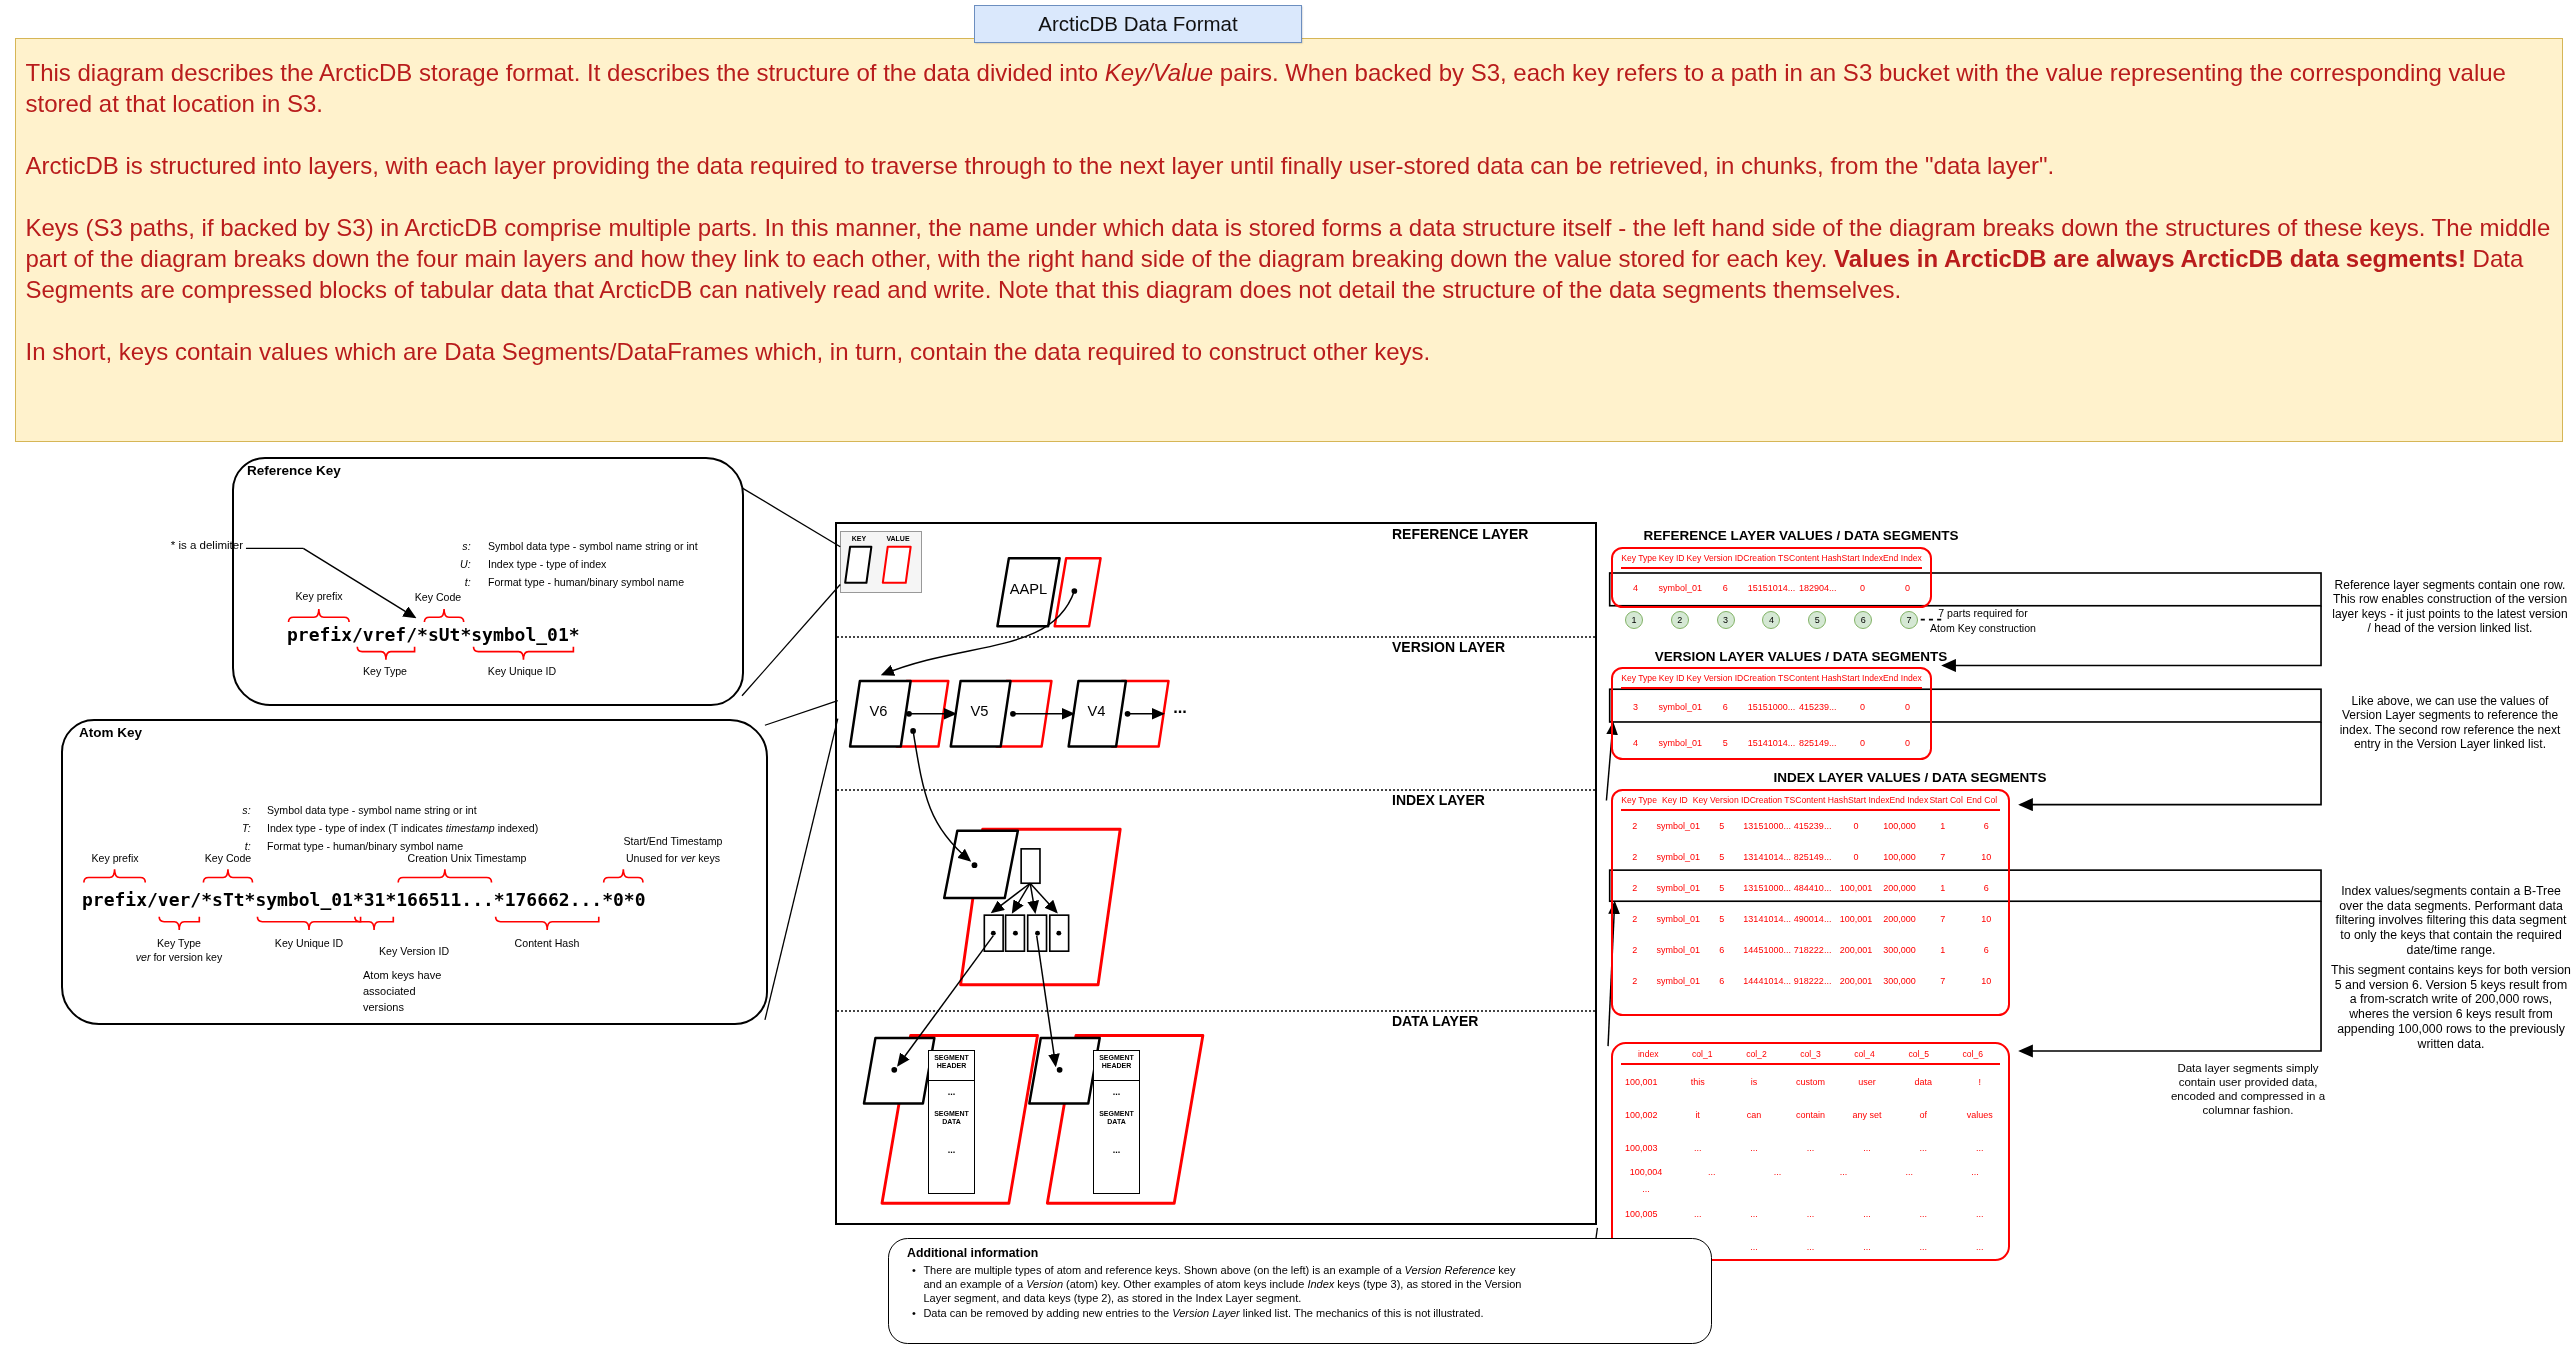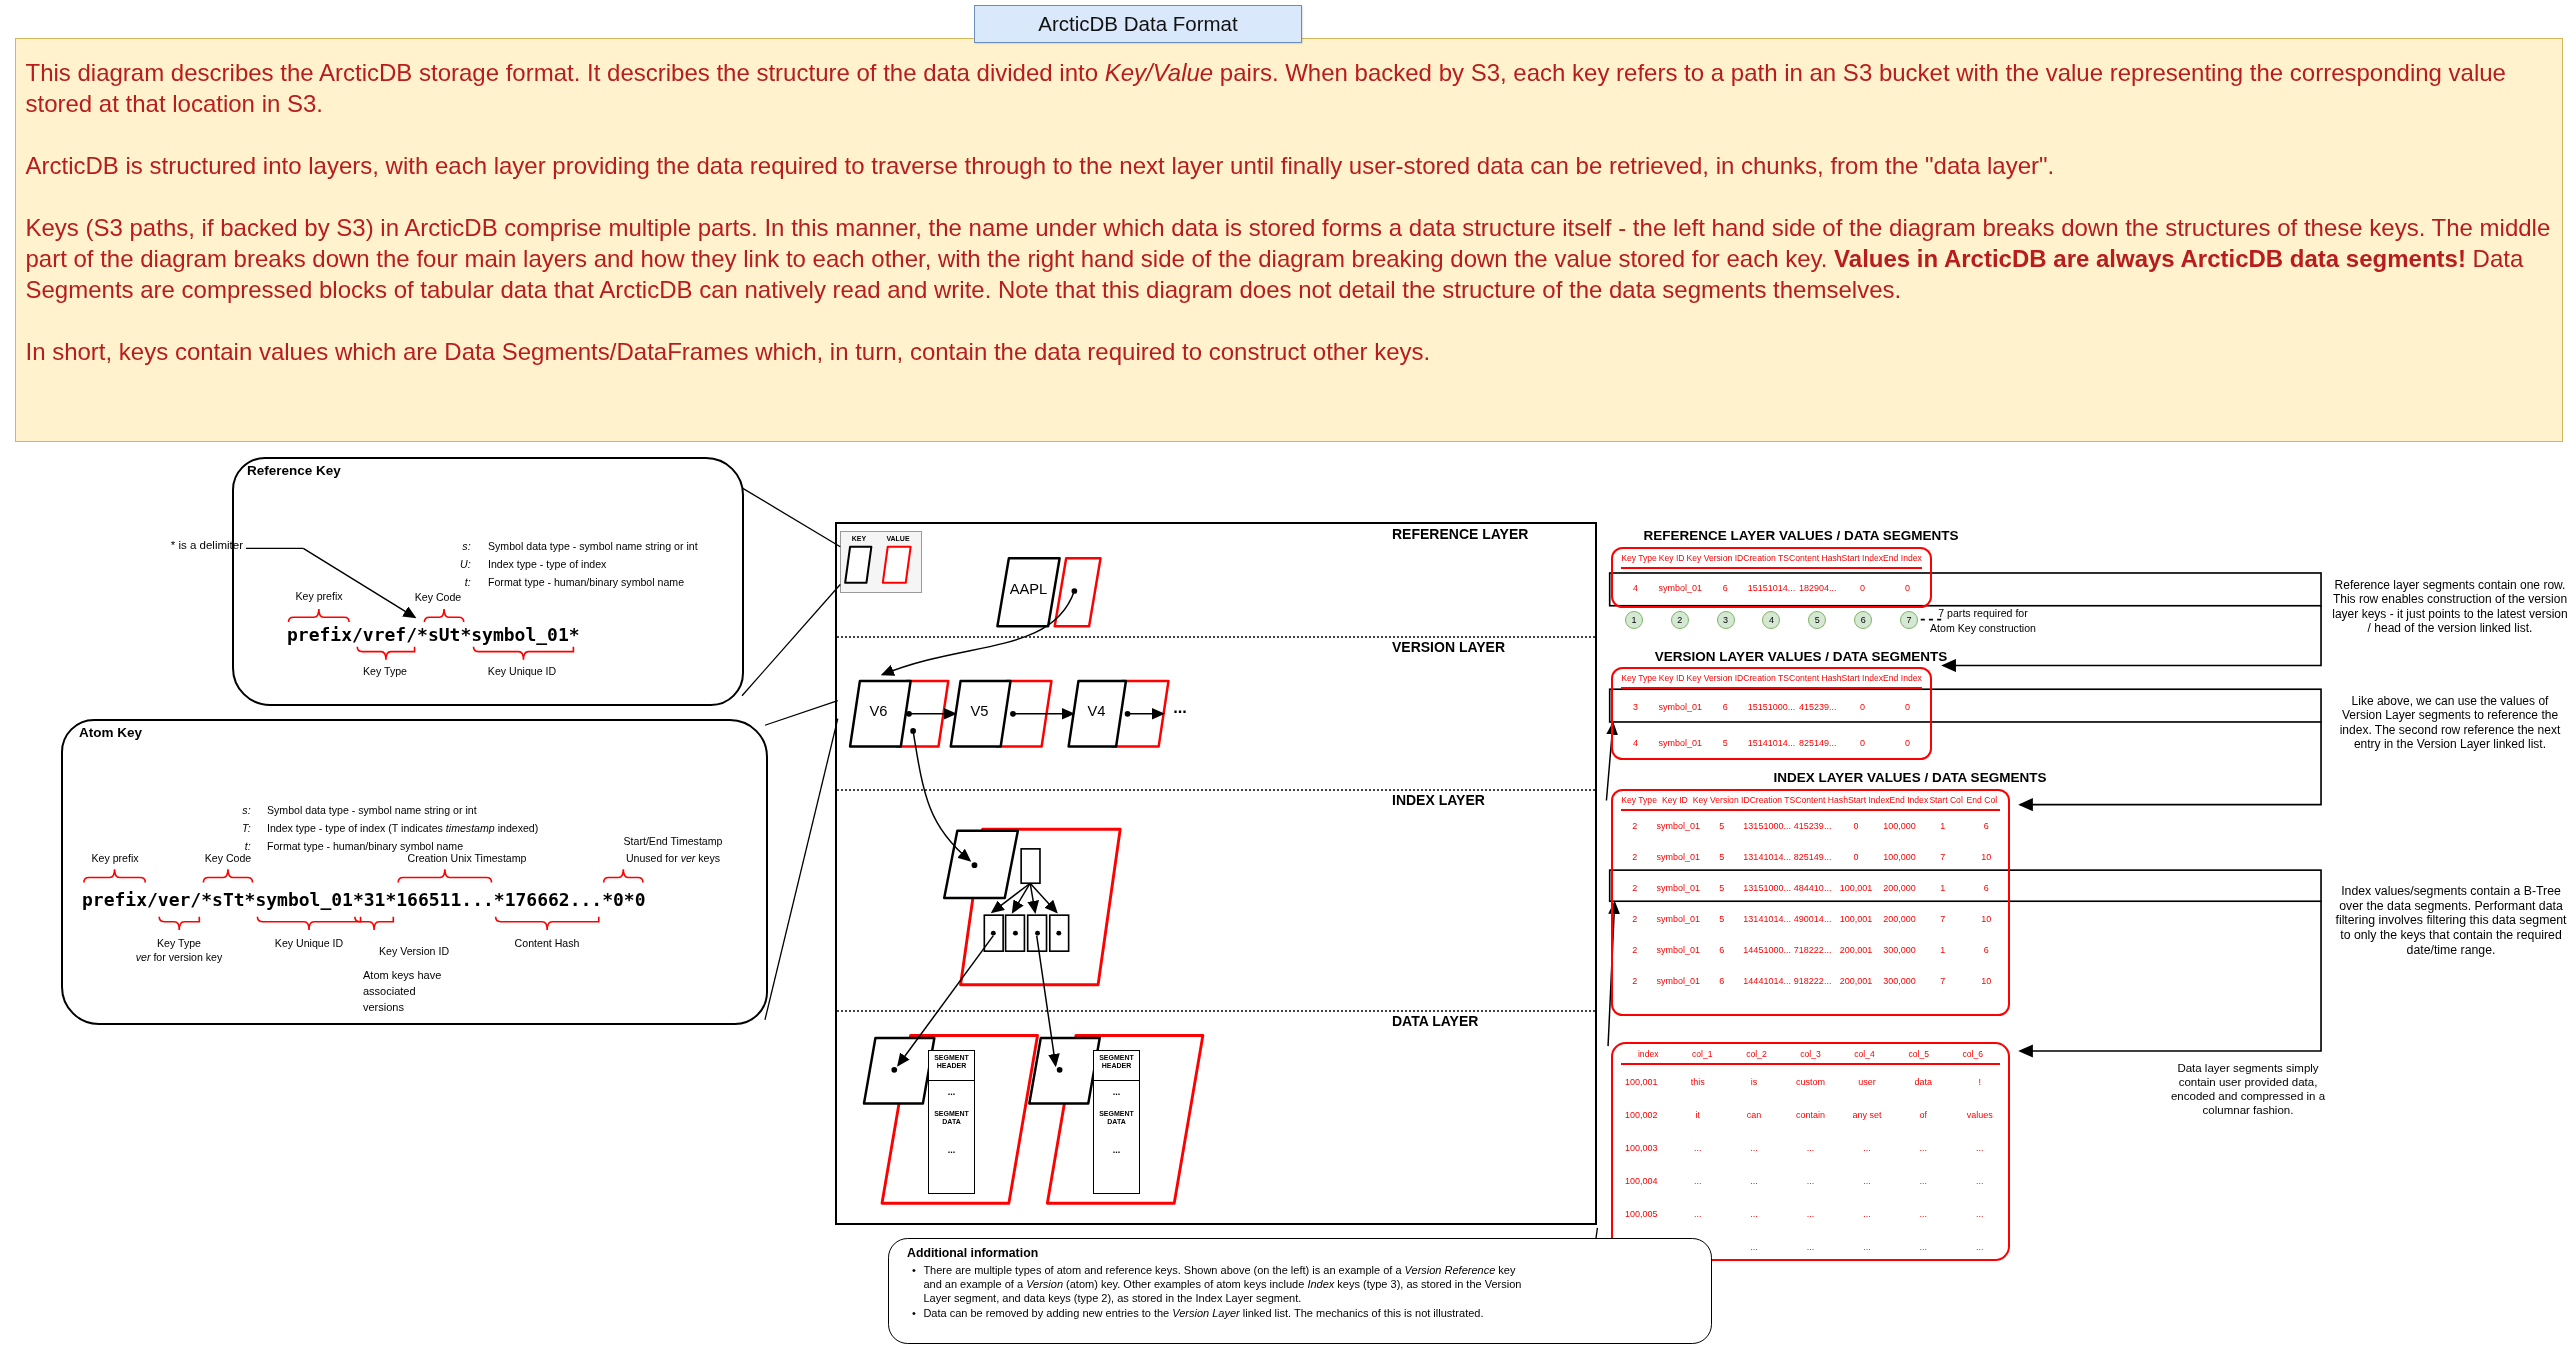--- a/index.html
+++ b/index.html
@@ -418,21 +418,21 @@
       </div>
       <div class="trow" style="grid-template-columns: repeat(7, 1fr); height: 33px;">
         <span>100,003</span>
         <span>...</span>
         <span>...</span>
         <span>...</span>
         <span>...</span>
         <span>...</span>
         <span>...</span>
       </div>
-      <div class="trow" style="grid-template-columns: repeat(7, 1fr); height: 33px;">
+      <div class="trow" style="grid-template-columns: repeat(6, 1fr); height: 33px;">
         <span>100,004</span>
         <span>...</span>
         <span>...</span>
         <span>...</span>
         <span>...</span>
         <span>...</span>
         <span>...</span>
       </div>
       <div class="trow" style="grid-template-columns: repeat(7, 1fr); height: 33px;">
         <span>100,005</span>
@@ -450,20 +450,21 @@
         <span>...</span>
         <span>...</span>
         <span>...</span>
         <span>...</span>
       </div>
     </div>
 
   <div class="note abs" style="left:2332px;top:578px;width:236px;">Reference layer segments contain one row. This row enables construction of the version layer keys - it just points to the latest version / head of the version linked list.</div>
   <div class="note abs" style="left:2332px;top:694px;width:236px;">Like above, we can use the values of Version Layer segments to reference the index. The second row reference the next entry in the Version Layer linked list.</div>
   <div class="note abs" style="left:2330px;top:884px;width:242px;font-size:12.3px;line-height:14.7px;">Index values/segments contain a B-Tree over the data segments. Performant data filtering involves filtering this data segment to only the keys that contain the required date/time range.</div>
+  <div class="note abs" style="left:2330px;top:963px;width:242px;font-size:12.3px;line-height:14.7px;">This segment contains keys for both version 5 and version 6. Version 5 keys result from a from-scratch write of 200,000 rows, wheres the version 6 keys result from appending 100,000 rows to the previously written data.</div>
   <div class="note abs" style="left:2166px;top:1061px;width:164px;font-size:11.5px;line-height:14px;">Data layer segments simply contain user provided data, encoded and compressed in a columnar fashion.</div>
 
   <div id="addinfo" class="abs">
     <div class="ai-title">Additional information</div>
     <div class="ai-bullet"><span>There are multiple types of atom and reference keys. Shown above (on the left) is an example of a </span><span class="rit">Version Reference</span><span> key and an example of a </span><span class="rit">Version</span><span> (atom) key. Other examples of atom keys include </span><span class="rit">Index</span><span> keys (type 3), as stored in the Version Layer segment, and data keys (type 2), as stored in the Index Layer segment.</span></div>
     <div class="ai-bullet"><span>Data can be removed by adding new entries to the </span><span class="rit">Version</span><span> </span><span class="rit">Layer</span><span> linked list. The mechanics of this is not illustrated.</span></div>
   </div>
 
 </div>
 

